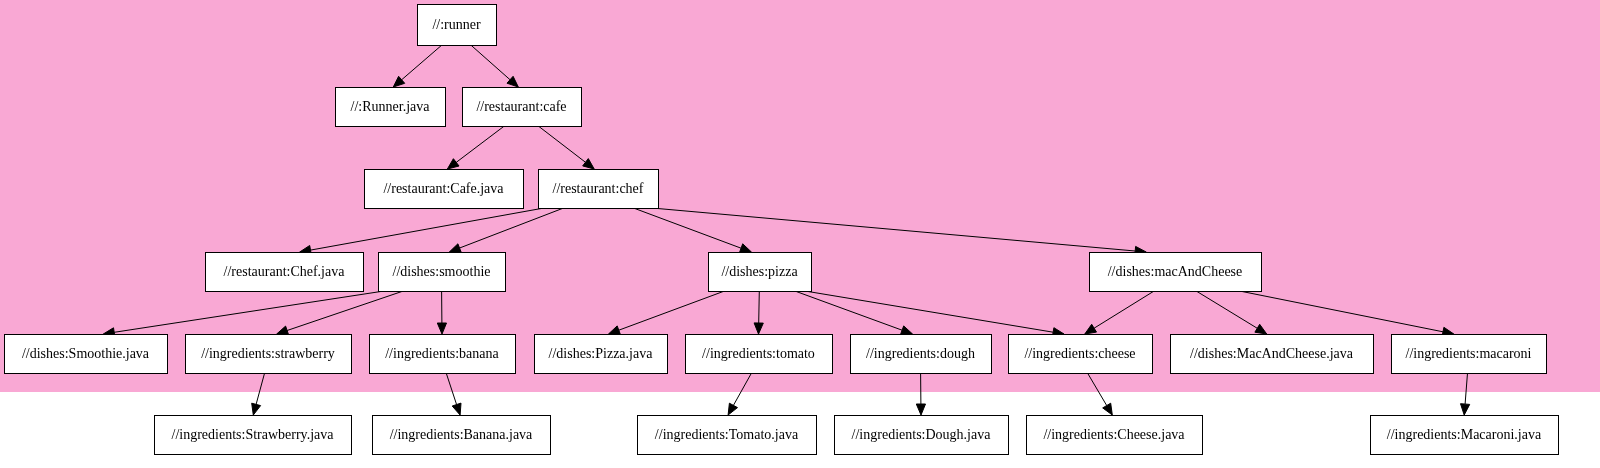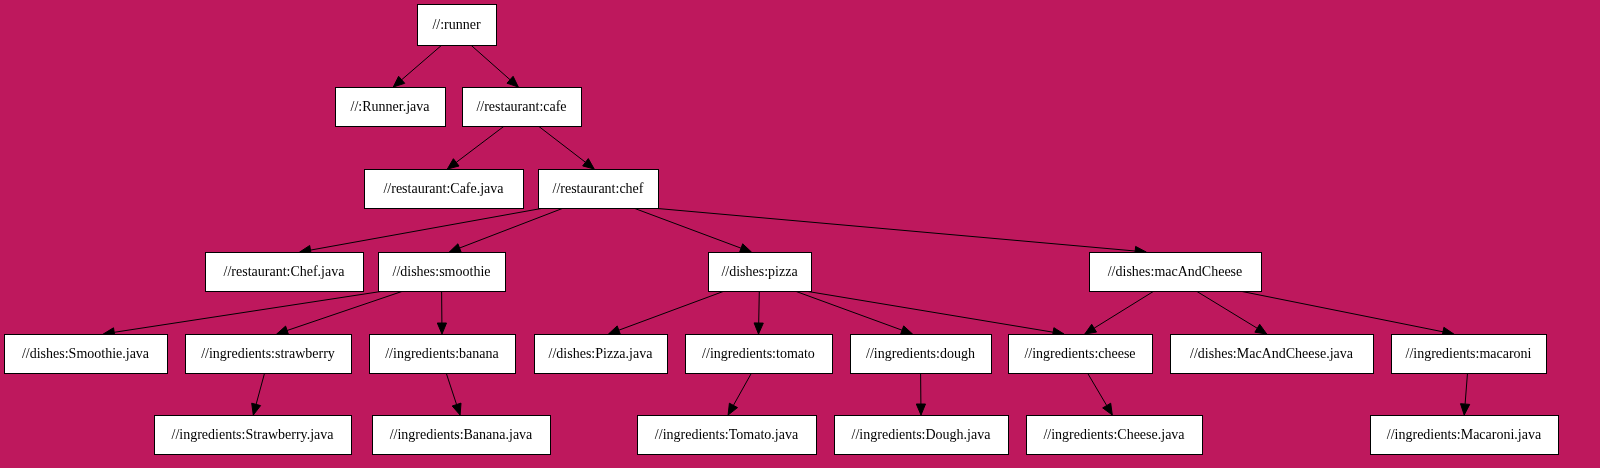--- a/index.html
+++ b/index.html
@@ -9,22 +9,22 @@
   }
   body {
     width: 1600px;
     height: 468px;
     overflow: hidden;
     font-family: "Liberation Serif", "DejaVu Serif", serif;
   }
   #graph-root {
     position: relative;
     width: 1600px;
-    height: 468px;
-    background: #be185d;
+    height: 392px;
+    background: #f9a8d4;
   }
   #graph-svg {
     position: absolute;
     left: 0;
     top: 0;
     width: 1600px;
     height: 468px;
     display: block;
   }
   .node-rect {

